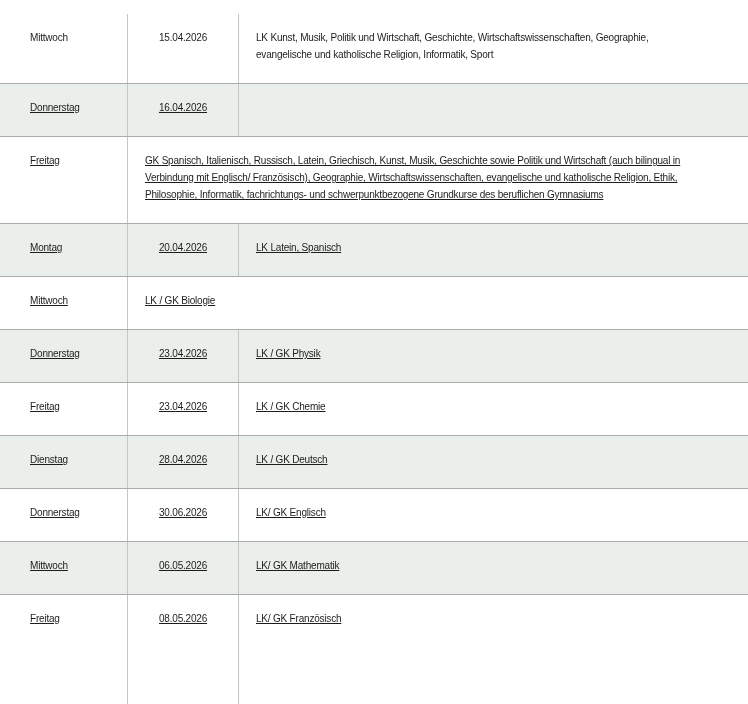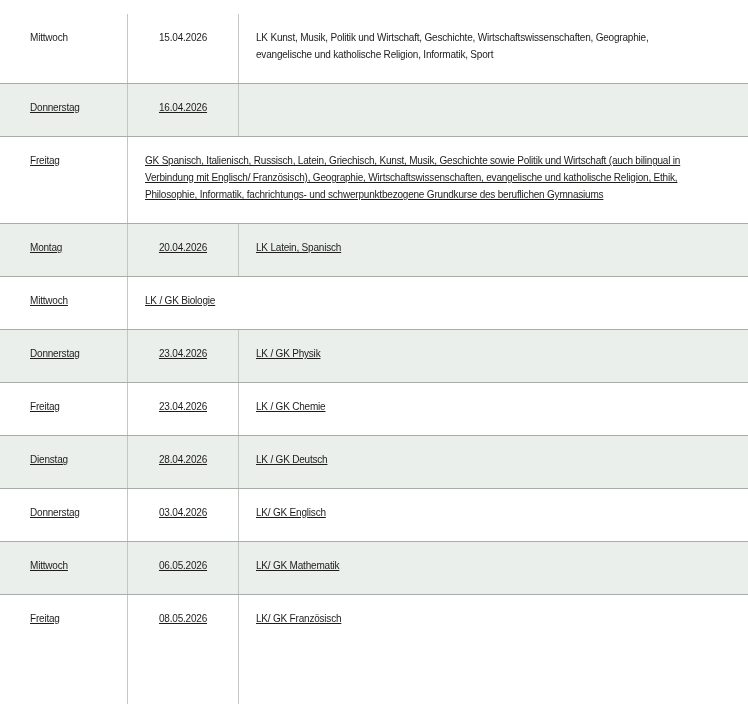--- a/index.html
+++ b/index.html
@@ -121,21 +121,21 @@
     </div>
 
     <div class="row shaded">
       <div class="cell cell-day">Dienstag</div>
       <div class="cell cell-date">28.04.2026</div>
       <div class="cell cell-subjects">LK / GK Deutsch</div>
     </div>
 
     <div class="row">
       <div class="cell cell-day">Donnerstag</div>
-      <div class="cell cell-date">03.04.2026</div>
+      <div class="cell cell-date">30.06.2026</div>
       <div class="cell cell-subjects">LK/ GK Englisch</div>
     </div>
 
     <div class="row shaded">
       <div class="cell cell-day">Mittwoch</div>
       <div class="cell cell-date">06.05.2026</div>
       <div class="cell cell-subjects">LK/ GK Mathematik</div>
     </div>
 
     <div class="row">

